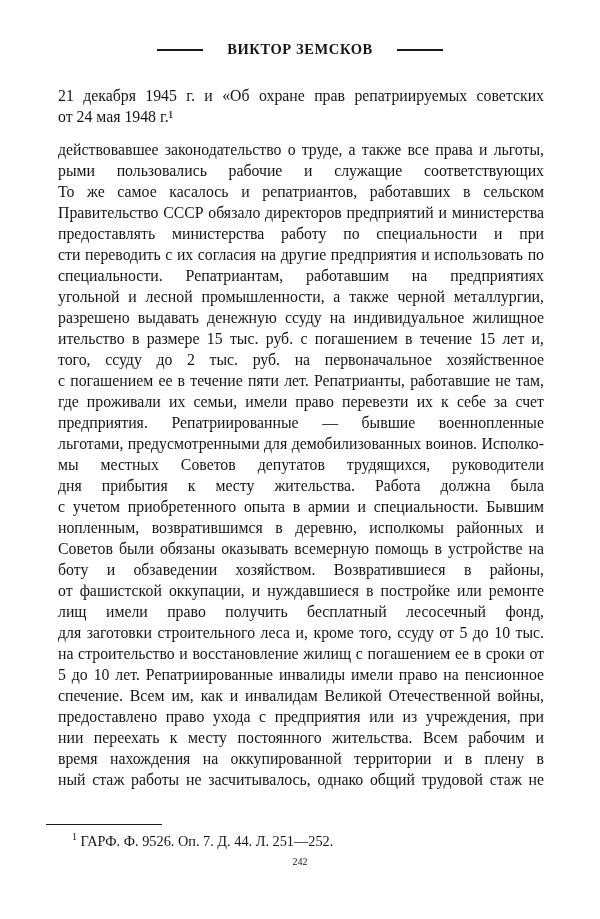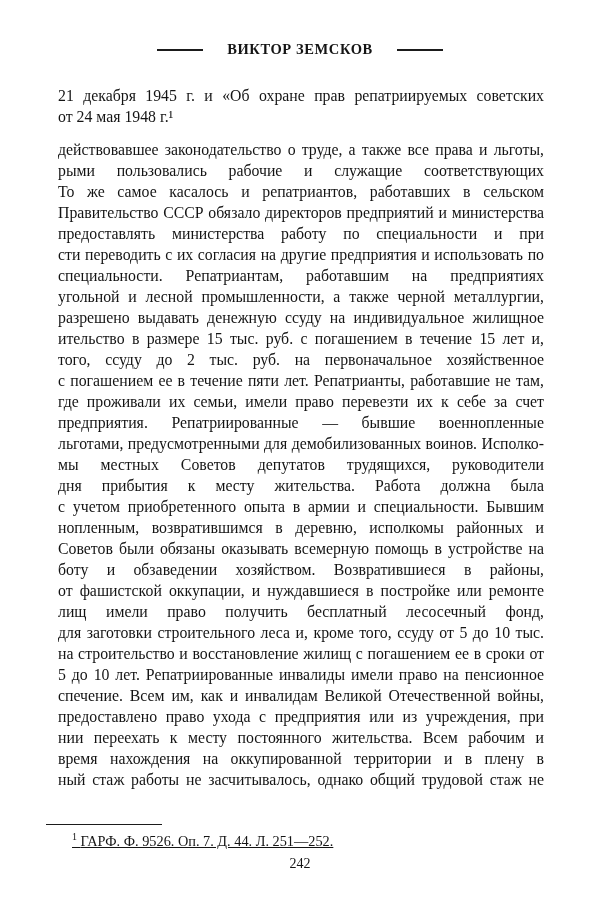--- a/index.html
+++ b/index.html
@@ -67,28 +67,27 @@
   .footnote-rule {
     width: 116px;
     border-top: 1.5px solid #1b1b1b;
     height: 0;
   }
   .footnote-line {
     margin-top: 7px;
     padding-left: 26px;
     font-size: 14.3px;
     line-height: 18px;
-    text-decoration: underline;
   }
   
   .page-number {
     position: absolute;
     top: 856px; left: 0; right: 0;
     text-align: center;
-    font-size: 14px;
+    font-size: 10px;
   }
 </style>
 </head>
 <body>
 
 <div class="page">
 
   <div class="page-header">
     <div class="header-rule"></div>
     <div class="author-name">ВИКТОР ЗЕМСКОВ</div>

